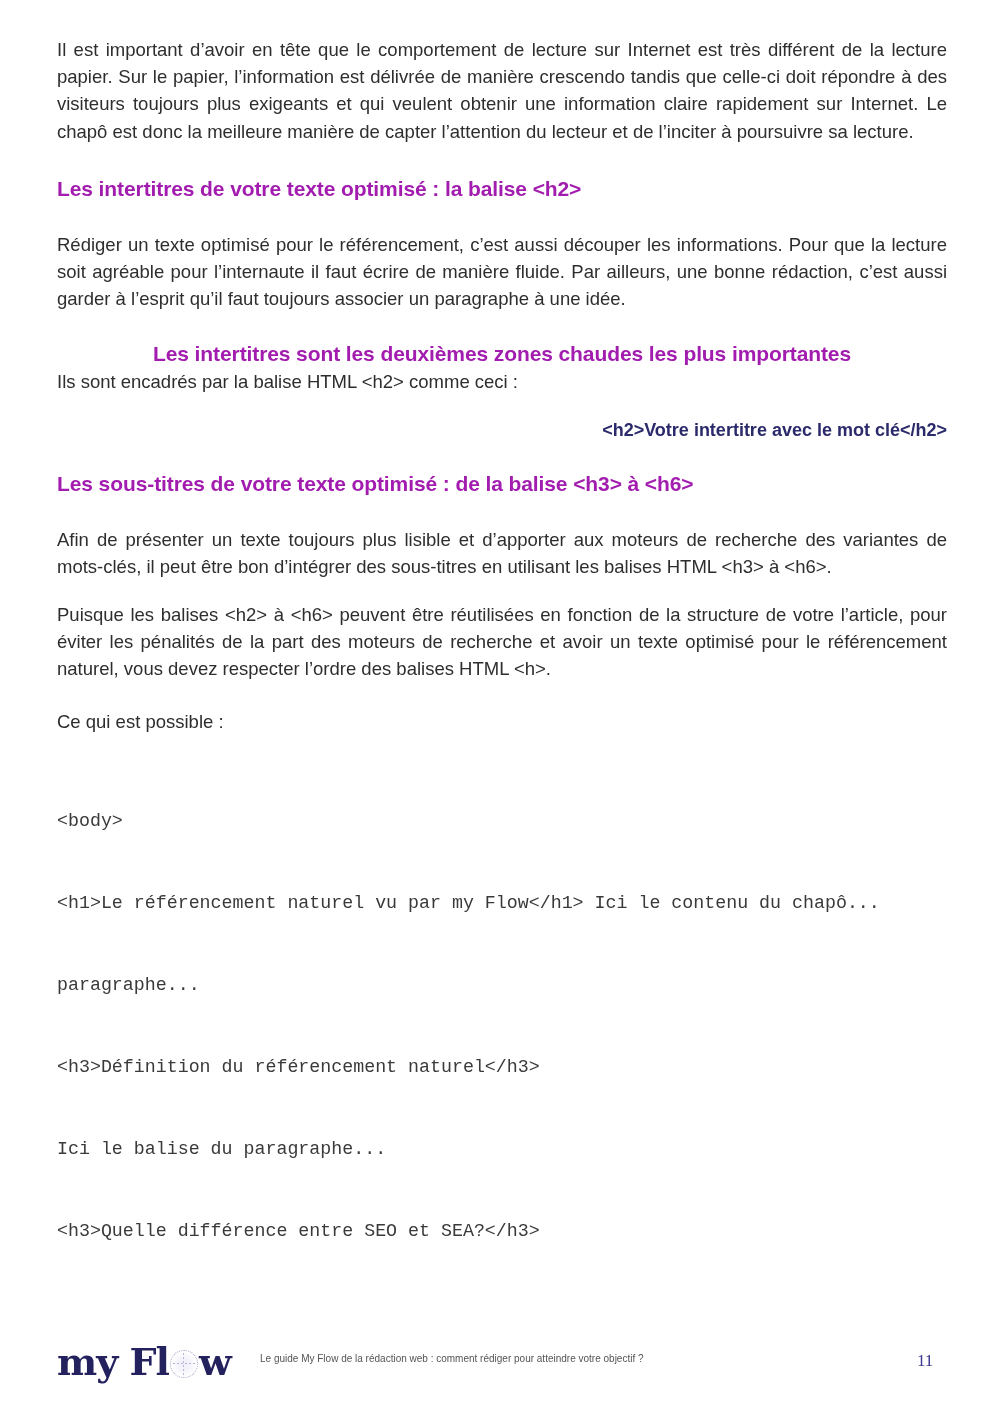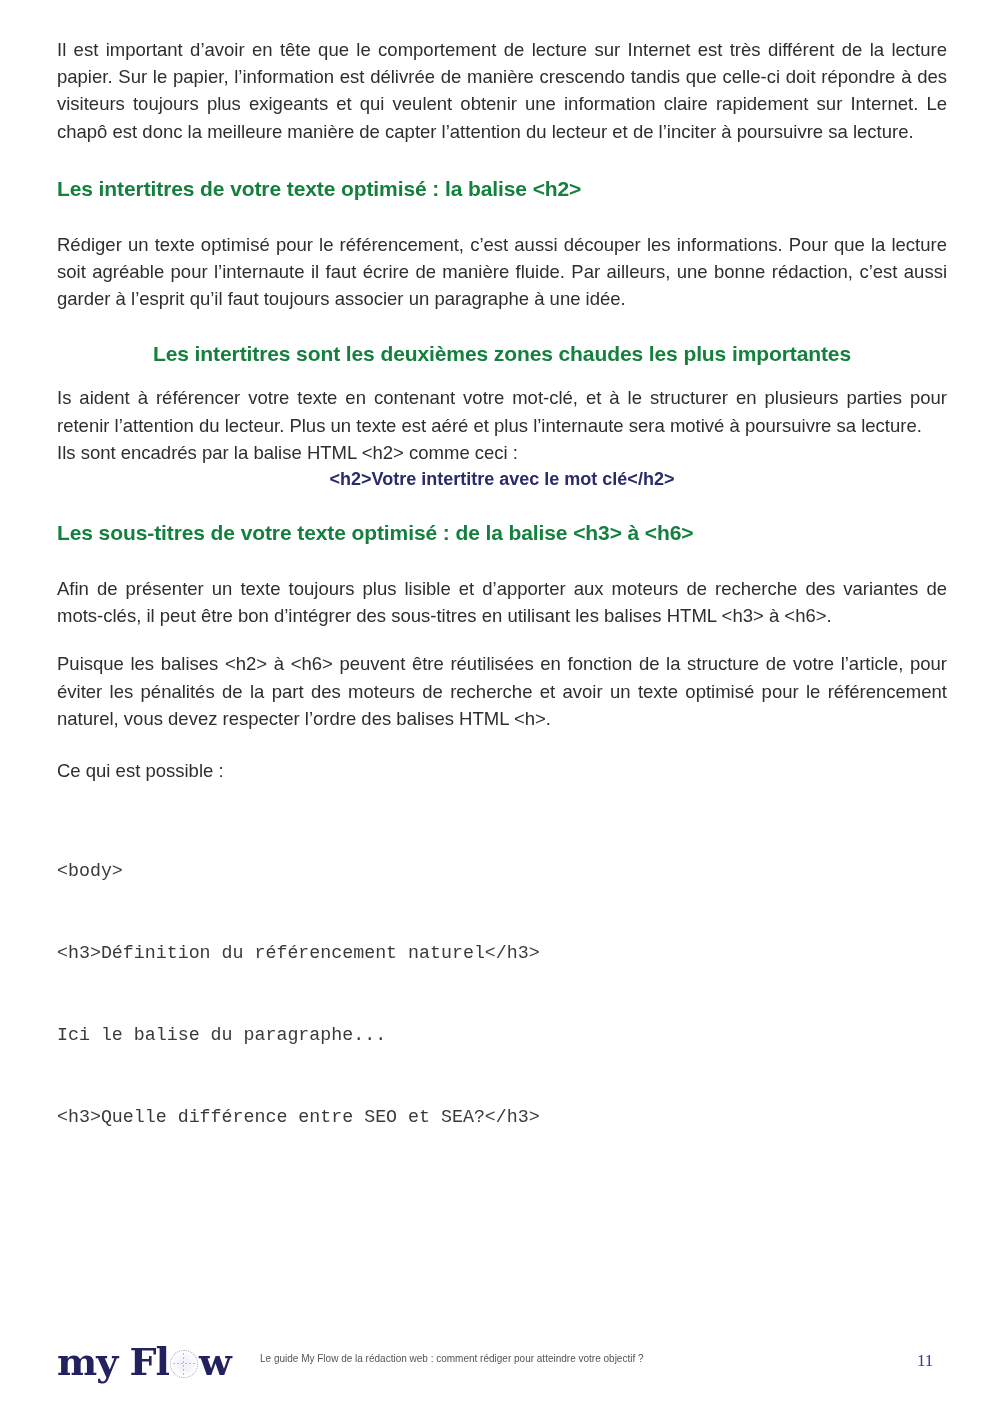--- a/index.html
+++ b/index.html
@@ -1,20 +1,20 @@
 <!DOCTYPE html>
 <html><head>
 <meta charset="utf-8">
 <style>
   html, body { margin: 0; padding: 0; background: #ffffff; }
   body { width: 1000px; height: 1415px; position: relative; overflow: hidden;
          font-family: "Liberation Sans", sans-serif; color: #2b2b2b; }
   .page { position: absolute; left: 57px; top: 36px; width: 890px; }
   p.body { margin: 0; font-size: 18.5px; line-height: 27.2px; text-align: justify; color: #2e2e2e; }
-  h2.sec { margin: 0; font-size: 21px; font-weight: bold; color: #15803d; line-height: 28px; letter-spacing: -0.1px; }
+  h2.sec { margin: 0; font-size: 21px; font-weight: bold; color: #a21caf; line-height: 28px; letter-spacing: -0.1px; }
   .code-center { text-align: center; color: #2b2a6b; font-weight: bold; font-size: 18px; line-height: 27px; }
   .mono { font-family: "Liberation Mono", monospace; font-size: 18.3px; line-height: 27.3px; color: #3a3a3a; white-space: pre; margin: 0; }
   .mono .line { display: block; }
   .footer { position: absolute; left: 57px; top: 1340px; width: 890px; height: 44px; }
   .logo { position: absolute; left: 0; top: 0; font-family: "DejaVu Serif", serif; font-weight: bold; font-size: 38px; color: #23215e; letter-spacing: -1px; line-height: 44px; display: flex; align-items: center; }
   .logo .globe { display: inline-block; width: 26px; height: 26px; border-radius: 50%; border: 1px dotted #a6a4c8; margin: 4px 1px 0 1px;
     background: radial-gradient(circle, #f3f2fa 30%, #ffffff 70%); position: relative; }
   .logo .globe::before { content: ""; position: absolute; left: 12px; top: 2px; width: 1px; height: 22px; background: repeating-linear-gradient(#b8b6d6 0 2px, transparent 2px 4px); }
   .logo .globe::after { content: ""; position: absolute; top: 12px; left: 2px; height: 1px; width: 22px; background: repeating-linear-gradient(90deg, #b8b6d6 0 2px, transparent 2px 4px); }
   .footer-text { position: absolute; left: 191px; top: 13px; font-size: 10px; color: #555555; margin-left: 12px; }
@@ -23,31 +23,32 @@
 </head>
 <body>
 
 <div class="page">
   <p class="body">Il est important d’avoir en tête que le comportement de lecture sur Internet est très différent de la lecture papier. Sur le papier, l’information est délivrée de manière crescendo tandis que celle-ci doit répondre à des visiteurs toujours plus exigeants et qui veulent obtenir une information claire rapidement sur Internet. Le chapô est donc la meilleure manière de capter l’attention du lecteur et de l’inciter à poursuivre sa lecture.</p>
 
   <h2 class="sec" style="margin-top:30px;">Les intertitres de votre texte optimisé : la balise &lt;h2&gt;</h2>
   <p class="body" style="margin-top:28px;">Rédiger un texte optimisé pour le référencement, c’est aussi découper les informations. Pour que la lecture soit agréable pour l’internaute il faut écrire de manière fluide. Par ailleurs, une bonne rédaction, c’est aussi garder à l’esprit qu’il faut toujours associer un paragraphe à une idée.</p>
 
   <h2 class="sec" style="margin-top:28px;text-align:center;">Les intertitres sont les deuxièmes zones chaudes les plus importantes</h2>
-  <p class="body" style="margin-top:16px;">Is aident à référencer votre texte en contenant votre mot-clé, et à le structurer en plusieurs parties pour retenir l’attention du lecteur. Plus un texte est aéré et plus l’internaute sera motivé à poursuivre sa lecture.</p>
   <p class="body">Ils sont encadrés par la balise HTML &lt;h2&gt; comme ceci :</p>
-  <div class="code-center" style="margin-top:0;">&lt;h2&gt;Votre intertitre avec le mot clé&lt;/h2&gt;</div>
+  <div class="code-center" style="margin-top:21px;text-align:right;">&lt;h2&gt;Votre intertitre avec le mot clé&lt;/h2&gt;</div>
 
   <h2 class="sec" style="margin-top:26px;">Les sous-titres de votre texte optimisé : de la balise &lt;h3&gt; à &lt;h6&gt;</h2>
   <p class="body" style="margin-top:28px;">Afin de présenter un texte toujours plus lisible et d’apporter aux moteurs de recherche des variantes de mots-clés, il peut être bon d’intégrer des sous-titres en utilisant les balises HTML &lt;h3&gt; à &lt;h6&gt;.</p>
   <p class="body" style="margin-top:21px;">Puisque les balises &lt;h2&gt; à &lt;h6&gt; peuvent être réutilisées en fonction de la structure de votre l’article, pour éviter les pénalités de la part des moteurs de recherche et avoir un texte optimisé pour le référencement naturel, vous devez respecter l’ordre des balises HTML &lt;h&gt;.</p>
   <p class="body" style="margin-top:25px;">Ce qui est possible :</p>
 
   <div class="mono" style="margin-top:19px;">
     <span class="line">&lt;body&gt;</span>
+    <span class="line">&lt;h1&gt;Le référencement naturel vu par my Flow&lt;/h1&gt; Ici le contenu du chapô...</span>
+    <span class="line">paragraphe...</span>
     <span class="line">&lt;h3&gt;Définition du référencement naturel&lt;/h3&gt;</span>
     <span class="line">Ici le balise du paragraphe...</span>
     <span class="line">&lt;h3&gt;Quelle différence entre SEO et SEA?&lt;/h3&gt;</span>
     
     
     
     
     
     
     

